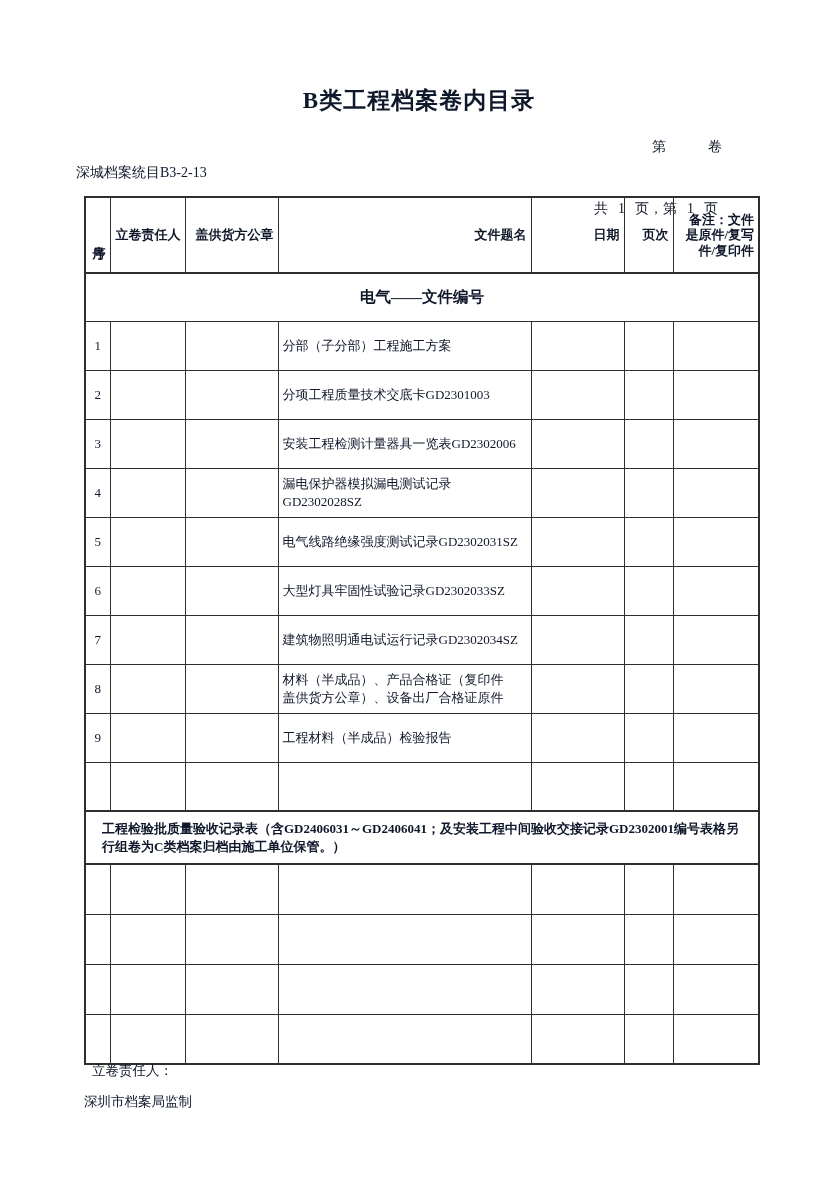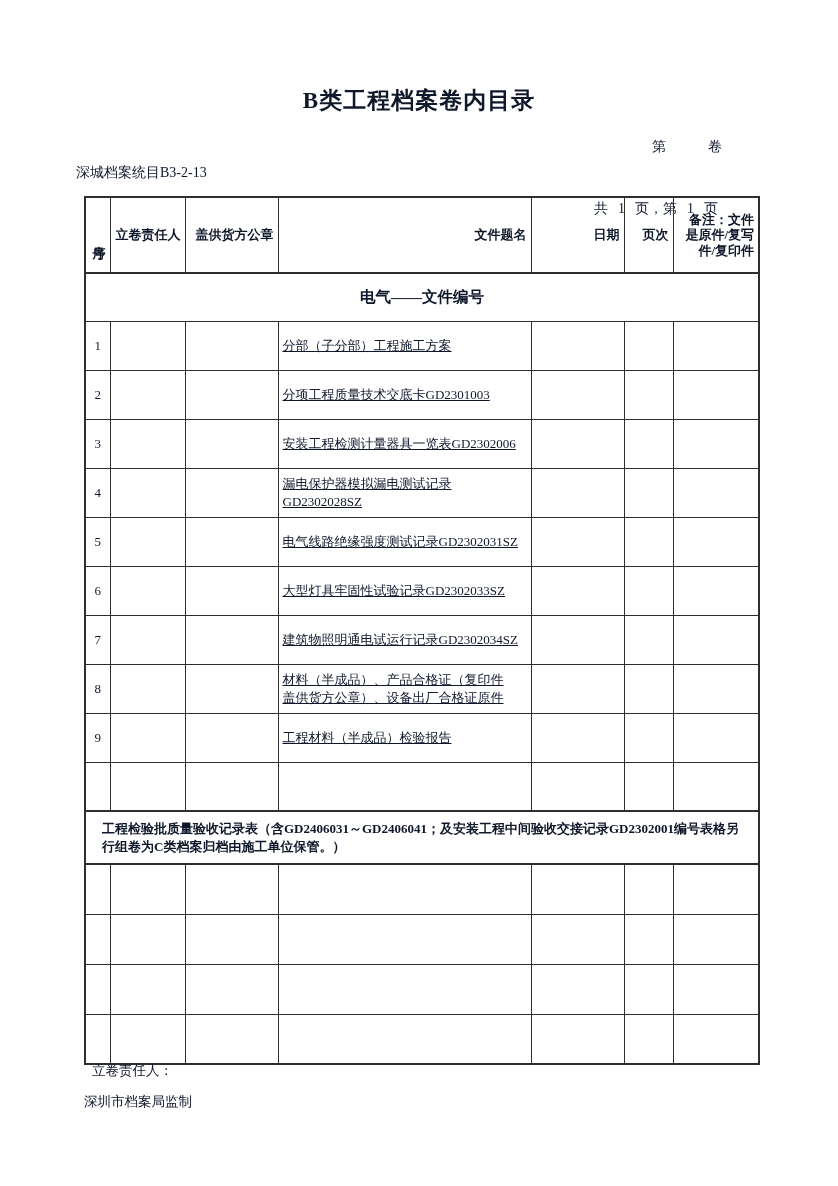--- a/index.html
+++ b/index.html
@@ -104,21 +104,20 @@
   td.cell-no {
     text-align: center;
     font-size: 13px;
   }
   td.cell-title {
     text-align: left;
     padding-left: 15px;
     font-size: 13px;
     white-space: pre-line;
     line-height: 1.35;
-    text-decoration: underline;
   }
   tr.note-row td {
     height: 53px;
     border-top: 2px solid #2e2e2e;
     border-bottom: 2px solid #2e2e2e;
     font-size: 13px;
     font-weight: bold;
     text-align: left;
     vertical-align: middle;
     padding: 3px 16px;

